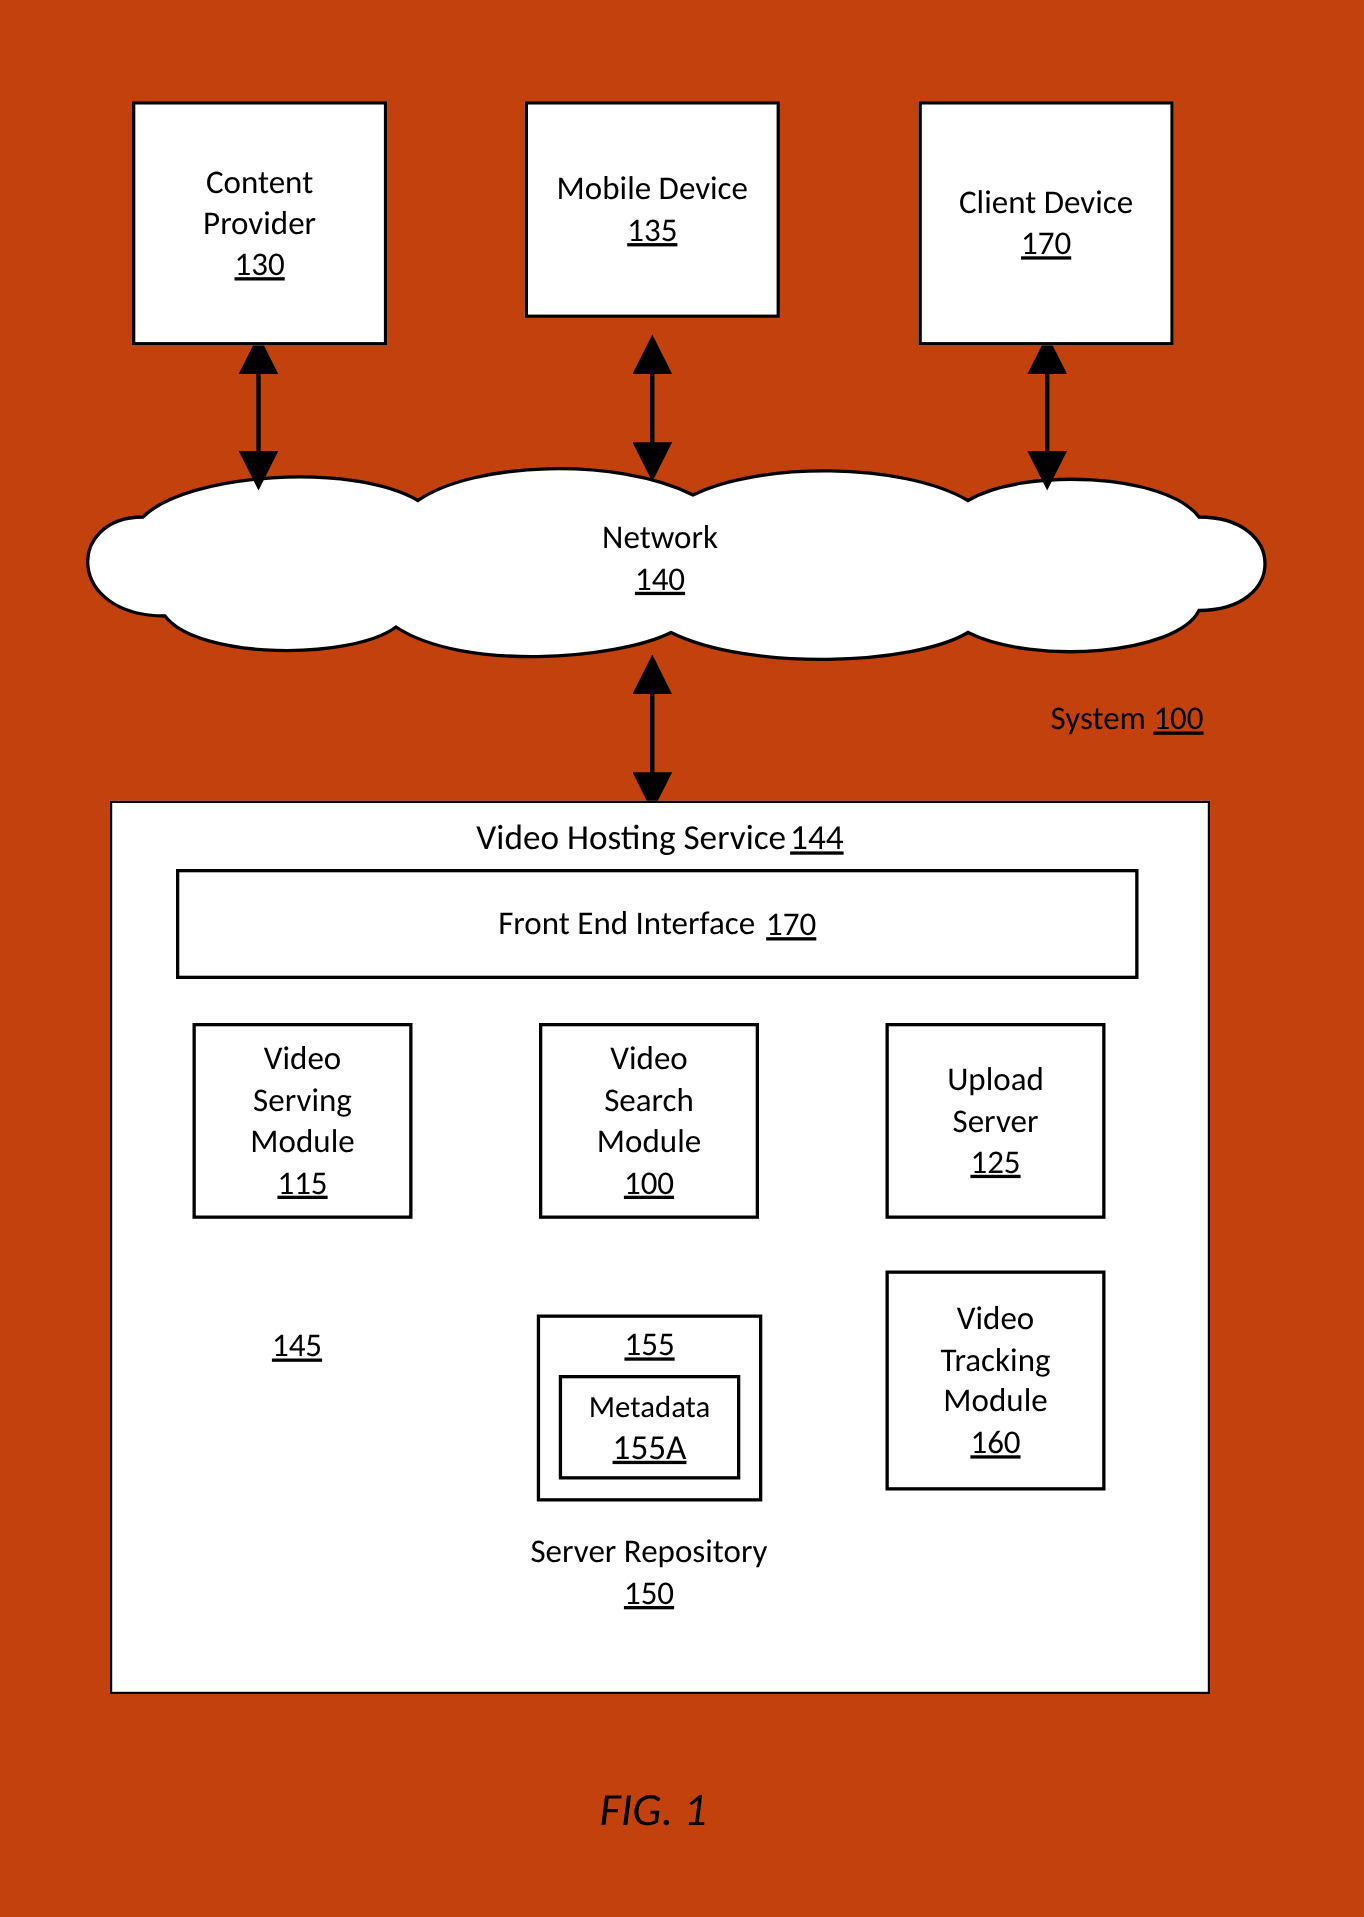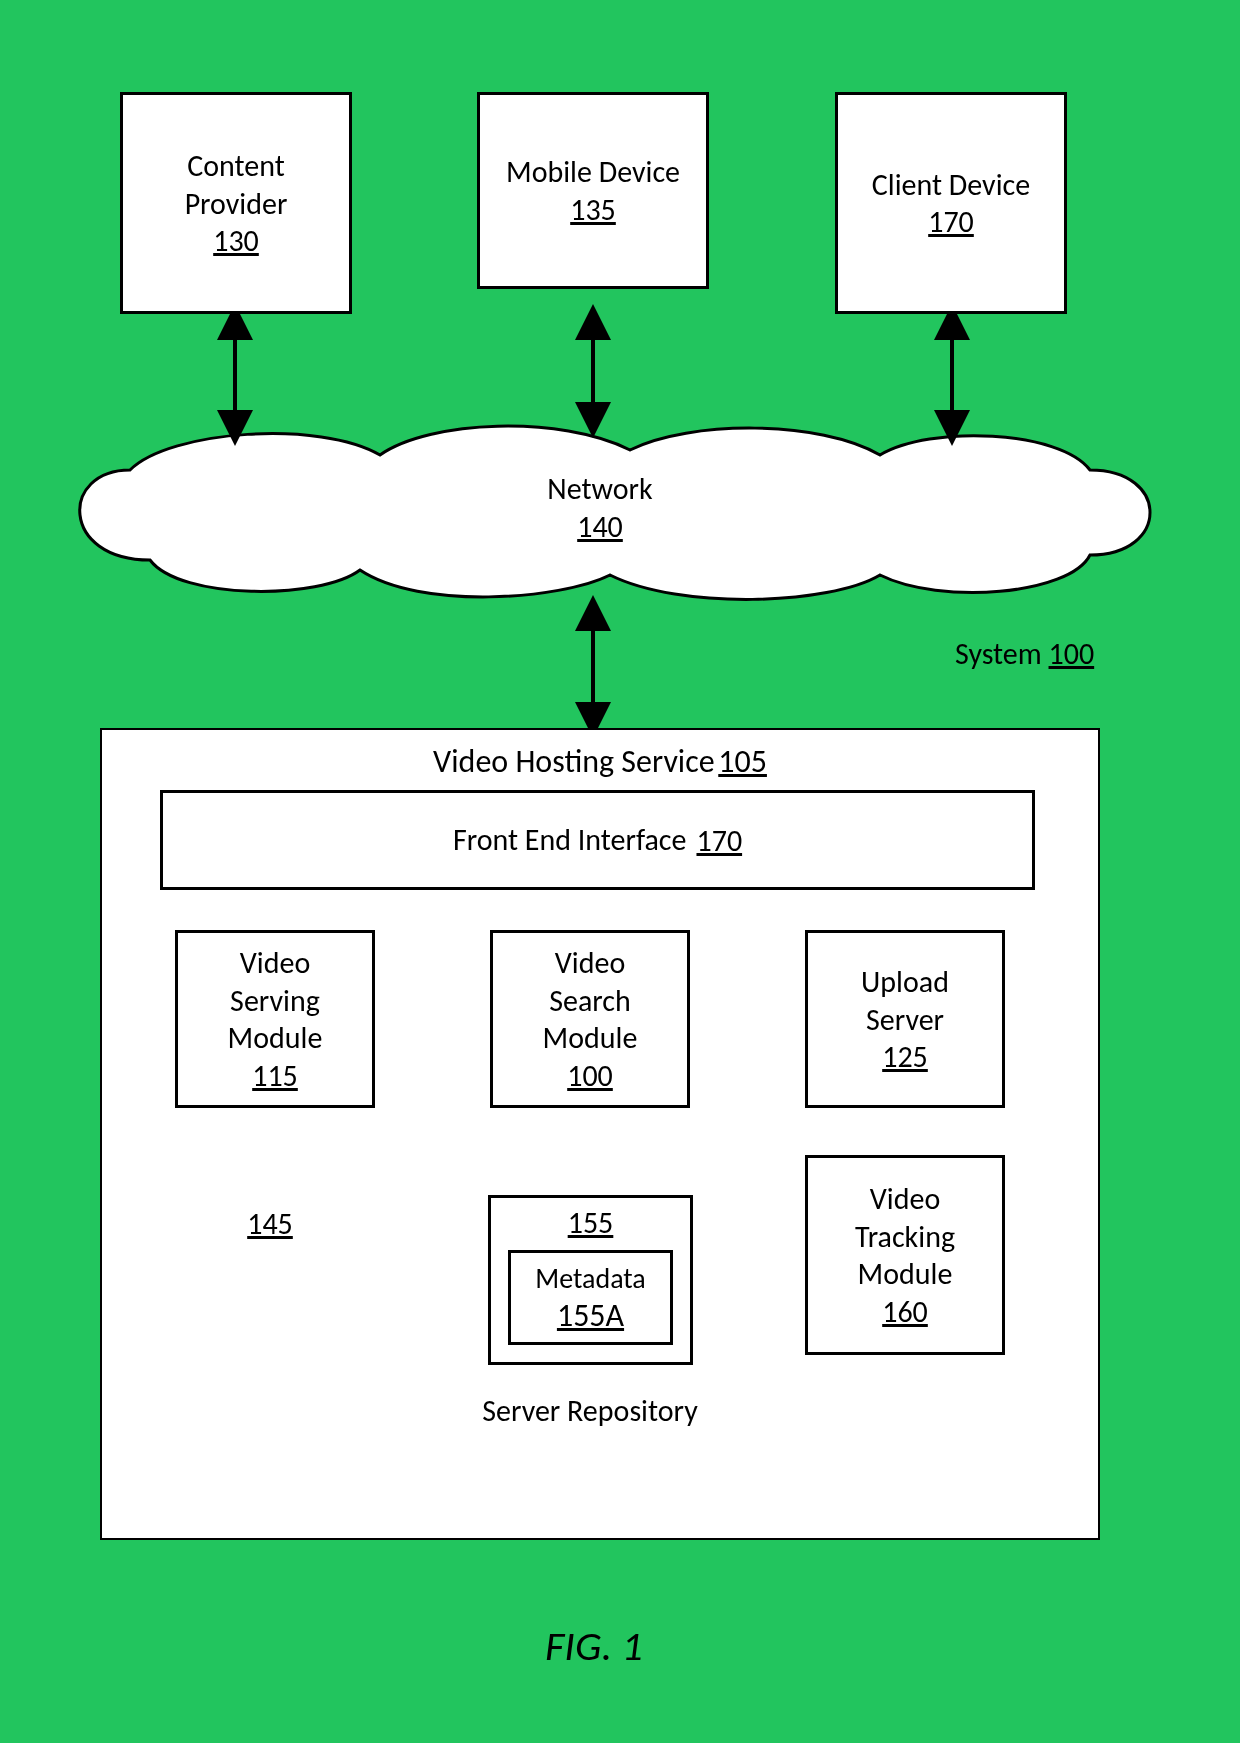--- a/index.html
+++ b/index.html
@@ -5,21 +5,21 @@
   body {
     margin: 0;
     padding: 0;
     background: #fff;
     font-family: Calibri, Arial, sans-serif;
   }
   .canvas {
     position: relative;
     width: 1240px;
     height: 1743px;
-    background: #22c55e;
+    background: #c2410c;
   }
   .box {
     position: absolute;
     border: 3px solid #000;
     background: #fff;
     text-align: center;
     display: flex;
     flex-direction: column;
     justify-content: center;
     align-items: center;
@@ -130,21 +130,21 @@
   <div class="syslabel" style="left:955px; top:635px;">
     <span>System</span>
     <span class="ref" style="text-decoration:underline;">100</span>
   </div>
 
   <div class="thinbox" style="left:100px; top:728px; width:1000px; height:812px;"></div>
 
   <div style="position:absolute; left:100px; top:742px; width:1000px; text-align:center;">
     <span class="title-lbl">Video Hosting Service</span>
     <span> </span>
-    <span class="ref title-lbl">105</span>
+    <span class="ref title-lbl">144</span>
   </div>
 
   <div class="box" style="left:160px; top:790px; width:875px; height:100px; flex-direction:row; gap:10px;">
     <span class="lbl">Front End Interface</span>
     <span class="ref">170</span>
   </div>
 
   <div class="box" style="left:175px; top:930px; width:200px; height:178px;">
     <div class="lbl">Video<br>Serving<br>Module</div>
     <div class="ref">115</div>
@@ -166,20 +166,21 @@
 
   <div class="box" style="left:488px; top:1195px; width:205px; height:170px; justify-content:flex-start; padding-top:6px;">
     <div class="ref">155</div>
   </div>
   <div class="box" style="left:508px; top:1250px; width:165px; height:95px;">
     <div class="lbl" style="font-size:28px;">Metadata</div>
     <div class="ref" style="font-size:32px;">155A</div>
   </div>
   <div style="position:absolute; left:460px; top:1392px; width:260px; text-align:center;">
     <div class="lbl">Server Repository</div>
+    <div class="ref">150</div>
   </div>
 
   <div class="box" style="left:805px; top:1155px; width:200px; height:200px;">
     <div class="lbl">Video<br>Tracking<br>Module</div>
     <div class="ref">160</div>
   </div>
 
   <div class="fig" style="left:545px; top:1620px;">FIG. 1</div>
 
 </div>

